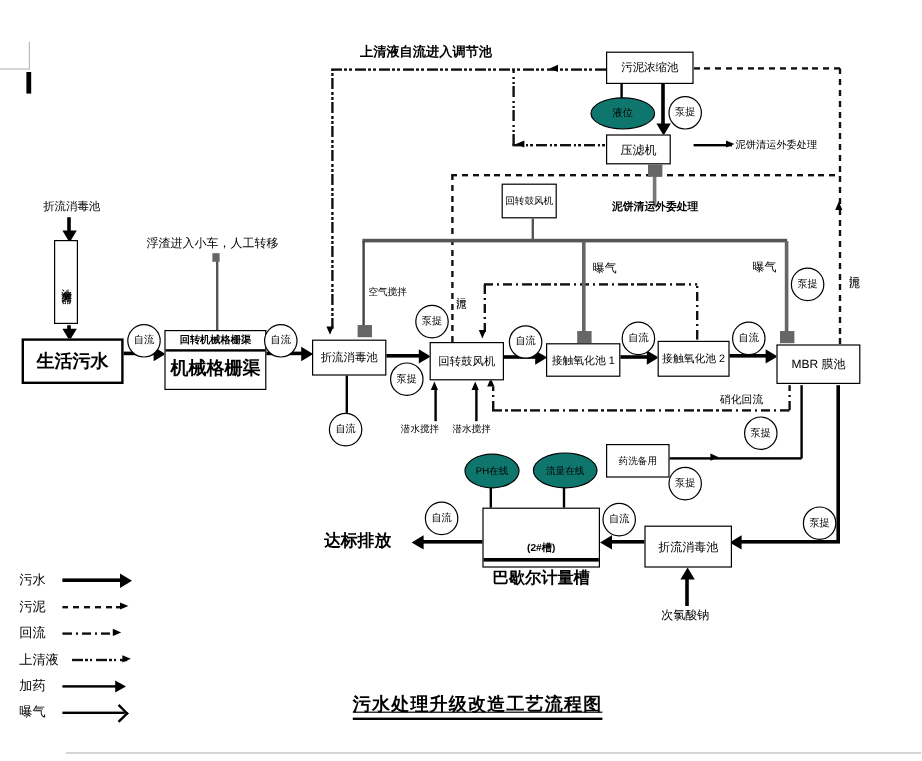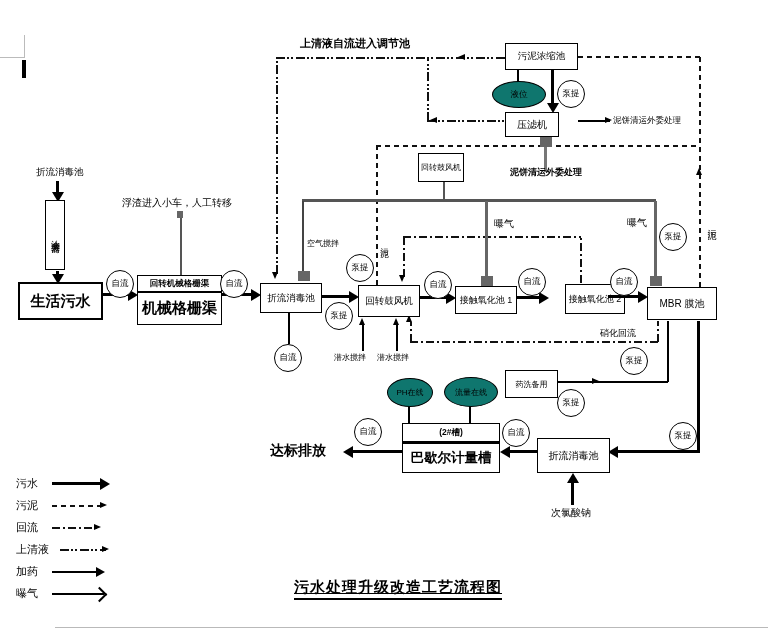--- a/index.html
+++ b/index.html
@@ -155,21 +155,21 @@
 
   <div class="box" style="left:455px;top:286px;width:62px;height:28px;">
     <span style="font-size:9px;">接触氧化池 1</span>
   </div>
   <div class="hl" style="left:517px;top:296px;width:28px;height:3px;"></div>
   <div class="ah ah-r" style="left:539px;top:292px;"></div>
   <div class="circ" style="left:518px;top:268px;">
       <span>自流</span>
     </div>
 
-  <div class="box" style="left:548px;top:284px;width:60px;height:30px;margin-left:17px;">
+  <div class="box" style="left:548px;top:284px;width:60px;height:30px;">
     <span style="font-size:9px;">接触氧化池 2</span>
   </div>
   <div class="hl" style="left:608px;top:295px;width:36px;height:3px;"></div>
   <div class="ah ah-r" style="left:638px;top:291px;"></div>
   <div class="circ" style="left:610px;top:268px;">
       <span>自流</span>
     </div>
 
   <div class="box" style="left:647px;top:287px;width:70px;height:33px;">
     <span style="font-size:10px;">MBR 膜池</span>
@@ -229,21 +229,21 @@
   <div class="ah ah-u" style="left:567px;top:473px;"></div>
   <div class="lbl" style="left:551px;top:506px;font-size:10px;">次氯酸钠</div>
 
   <div class="hl" style="left:504px;top:450px;width:33px;height:3px;"></div>
   <div class="ah ah-l" style="left:500px;top:446px;"></div>
   <div class="circ" style="left:502px;top:419px;">
       <span>自流</span>
     </div>
 
   <div class="box" style="left:402px;top:423px;width:98px;height:50px;flex-direction:column;justify-content:flex-start;">
-    <div class="small-hdr" style="border-bottom-width:3px;line-height:17px;">(2#槽)</div>
+    <div class="small-hdr" style="border-bottom-width:3px;line-height:17px;margin-top:24px;">(2#槽)</div>
     <div style="font-size:13.5px;font-weight:600;line-height:28px;">巴歇尔计量槽</div>
   </div>
   <div class="ell" style="left:387px;top:378px;width:44px;height:27px;">
     <span style="font-size:8px;">PH在线</span>
   </div>
   <div class="vl" style="left:408px;top:405px;width:1.5px;height:18px;"></div>
   <div class="ell" style="left:444px;top:377px;width:52px;height:28px;">
     <span style="font-size:8px;">流量在线</span>
   </div>
   <div class="vl" style="left:469px;top:405px;width:1.5px;height:18px;"></div>

